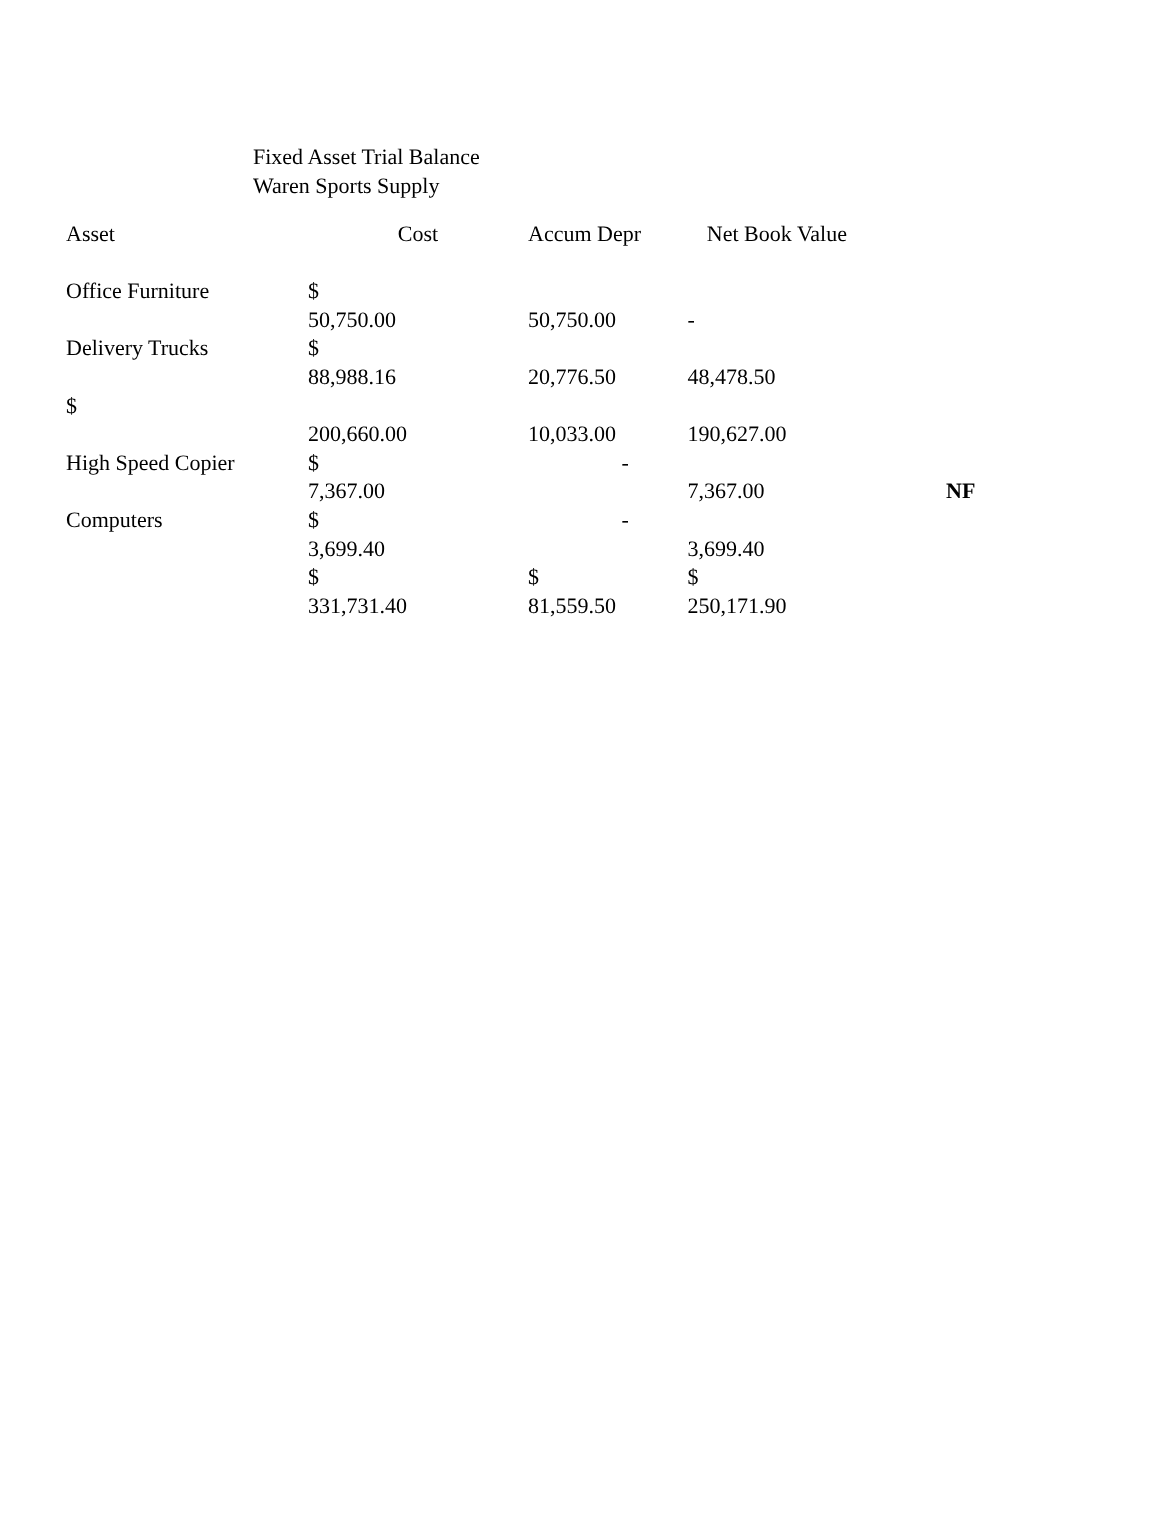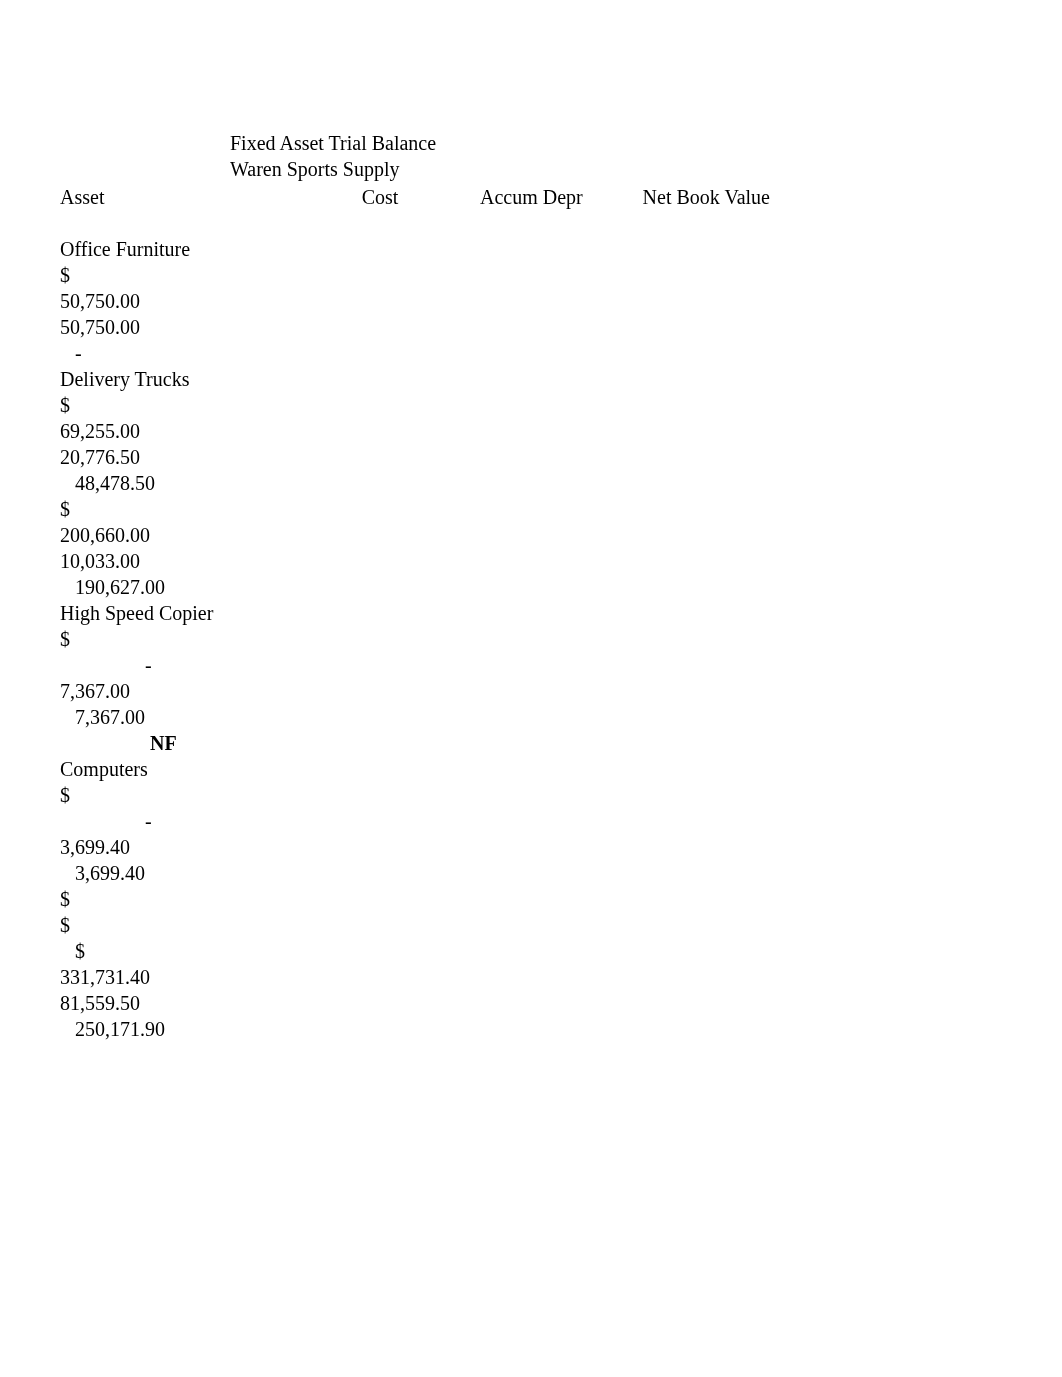--- a/index.html
+++ b/index.html
@@ -16,21 +16,21 @@
       height: 1377px;
       padding: 130px 60px 0 60px;
     }
     .header-line {
       text-align: left;
       padding-left: 170px;
       line-height: 1.3;
     }
     .col-headers {
       display: flex;
-      margin-top: 2px;
+      margin-top: 18px;
       line-height: 1.3;
     }
     .col-asset {
       width: 220px;
     }
     .col-cost {
       width: 200px;
       text-align: center;
     }
     .col-accum {
@@ -41,21 +41,20 @@
       width: 160px;
       text-align: right;
       padding-left: 15px;
     }
     .spacer {
       height: 26px;
     }
     .data-row {
       display: flex;
       line-height: 1.3;
-      flex-direction: column;
     }
     .cell-asset {
       width: 220px;
     }
     .cell-cost-sym {
       width: 200px;
       padding-left: 0;
     }
     .cell-cost-val {
       width: 200px;
@@ -111,21 +110,21 @@
   <div class="cell-accum">50,750.00</div>
   <div class="cell-nbv nbv-dash">-</div>
 </div>
 
 <div class="data-row">
   <div class="cell-asset">Delivery Trucks</div>
   <div class="cell-cost-sym">$</div>
 </div>
 <div class="data-row">
   <div class="cell-asset"></div>
-  <div class="cell-cost-val">69,255.00</div>
+  <div class="cell-cost-val">88,988.16</div>
   <div class="cell-accum">20,776.50</div>
   <div class="cell-nbv">48,478.50</div>
 </div>
 
 <div class="data-row">
   <div class="cell-cost-sym">$</div>
 </div>
 <div class="data-row">
   <div class="cell-asset"></div>
   <div class="cell-cost-val">200,660.00</div>

